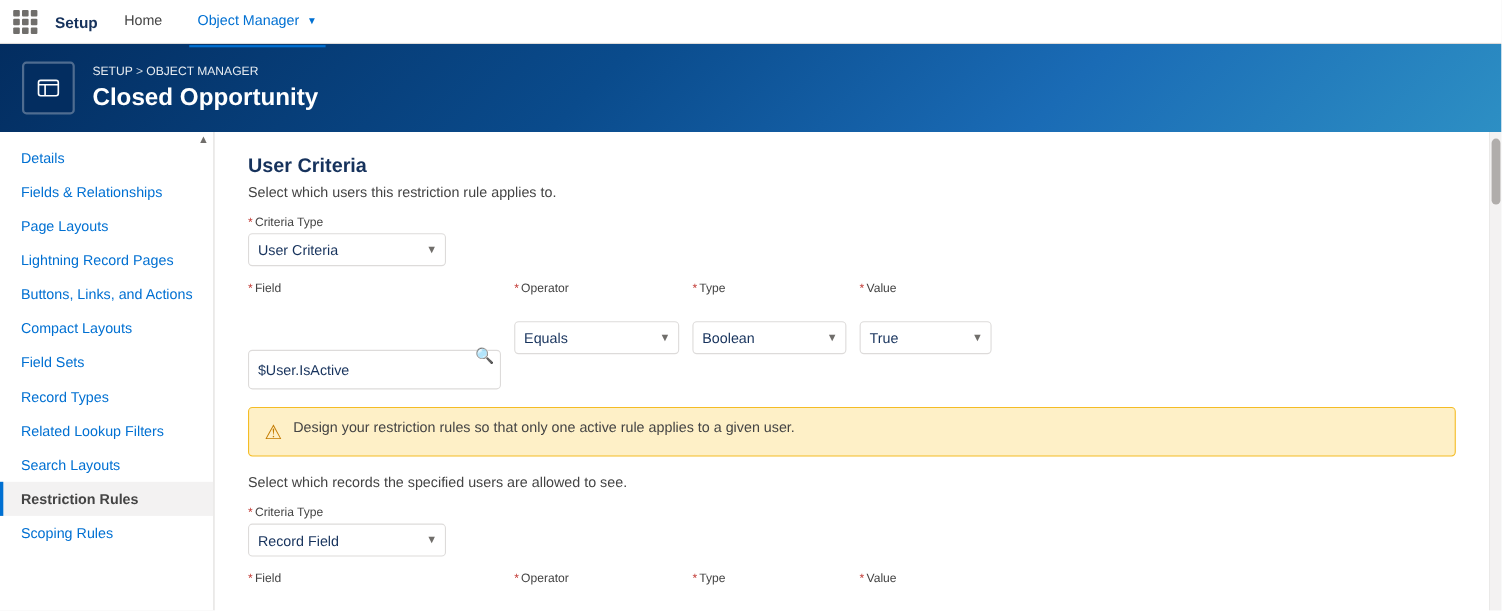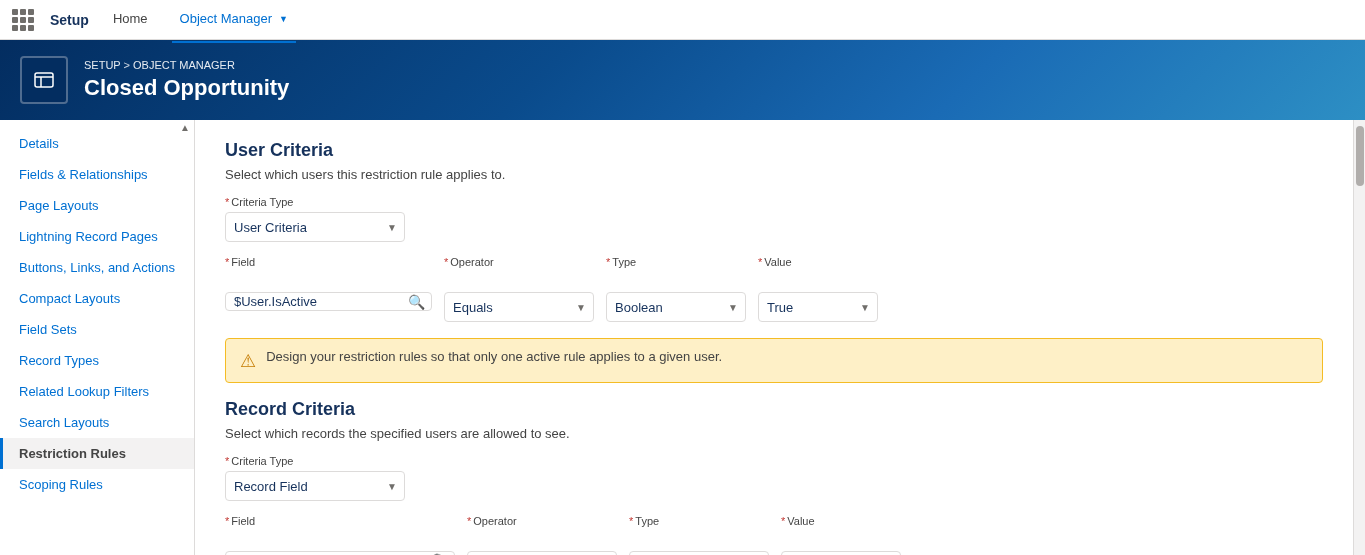--- a/index.html
+++ b/index.html
@@ -205,29 +205,30 @@
       min-width: 180px;
     }
 
     
     .search-input-wrapper {
       position: relative;
       display: flex;
       align-items: center;
     }
     .search-input {
-      height: 19px;
+      height: 36px;
       border: 1px solid #dddbda;
       border-radius: 4px;
-      padding: 0 21px 0 8px;
+      padding: 0 44px 0 8px;
       font-size: 13px;
       color: #16325c;
       background: #fff;
       outline: none;
       min-width: 200px;
+      margin-top: 26px;
     }
     .search-icon-btn {
       position: absolute;
       right: 6px;
       background: none;
       border: none;
       cursor: pointer;
       color: #706e6b;
       font-size: 14px;
       line-height: 1;
@@ -408,21 +409,20 @@
         </div>
       </div>
     </div>
 
     <div class="warning-box">
       <span class="warning-icon">⚠</span>
       <span>Design your restriction rules so that only one active rule applies to a given user.</span>
     </div>
 
     <div>
-      <div class="section-title">Record Criteria</div>
       <div class="section-subtitle">Select which records the specified users are allowed to see.</div>
 
       <div class="form-row">
         <div class="form-label">
           <span class="required">*</span><span>Criteria Type</span>
         </div>
         <div class="form-select-wrapper">
           <select class="form-select criteria-type-select">
             <option>Record Field</option>
             <option>Filter Logic</option>

